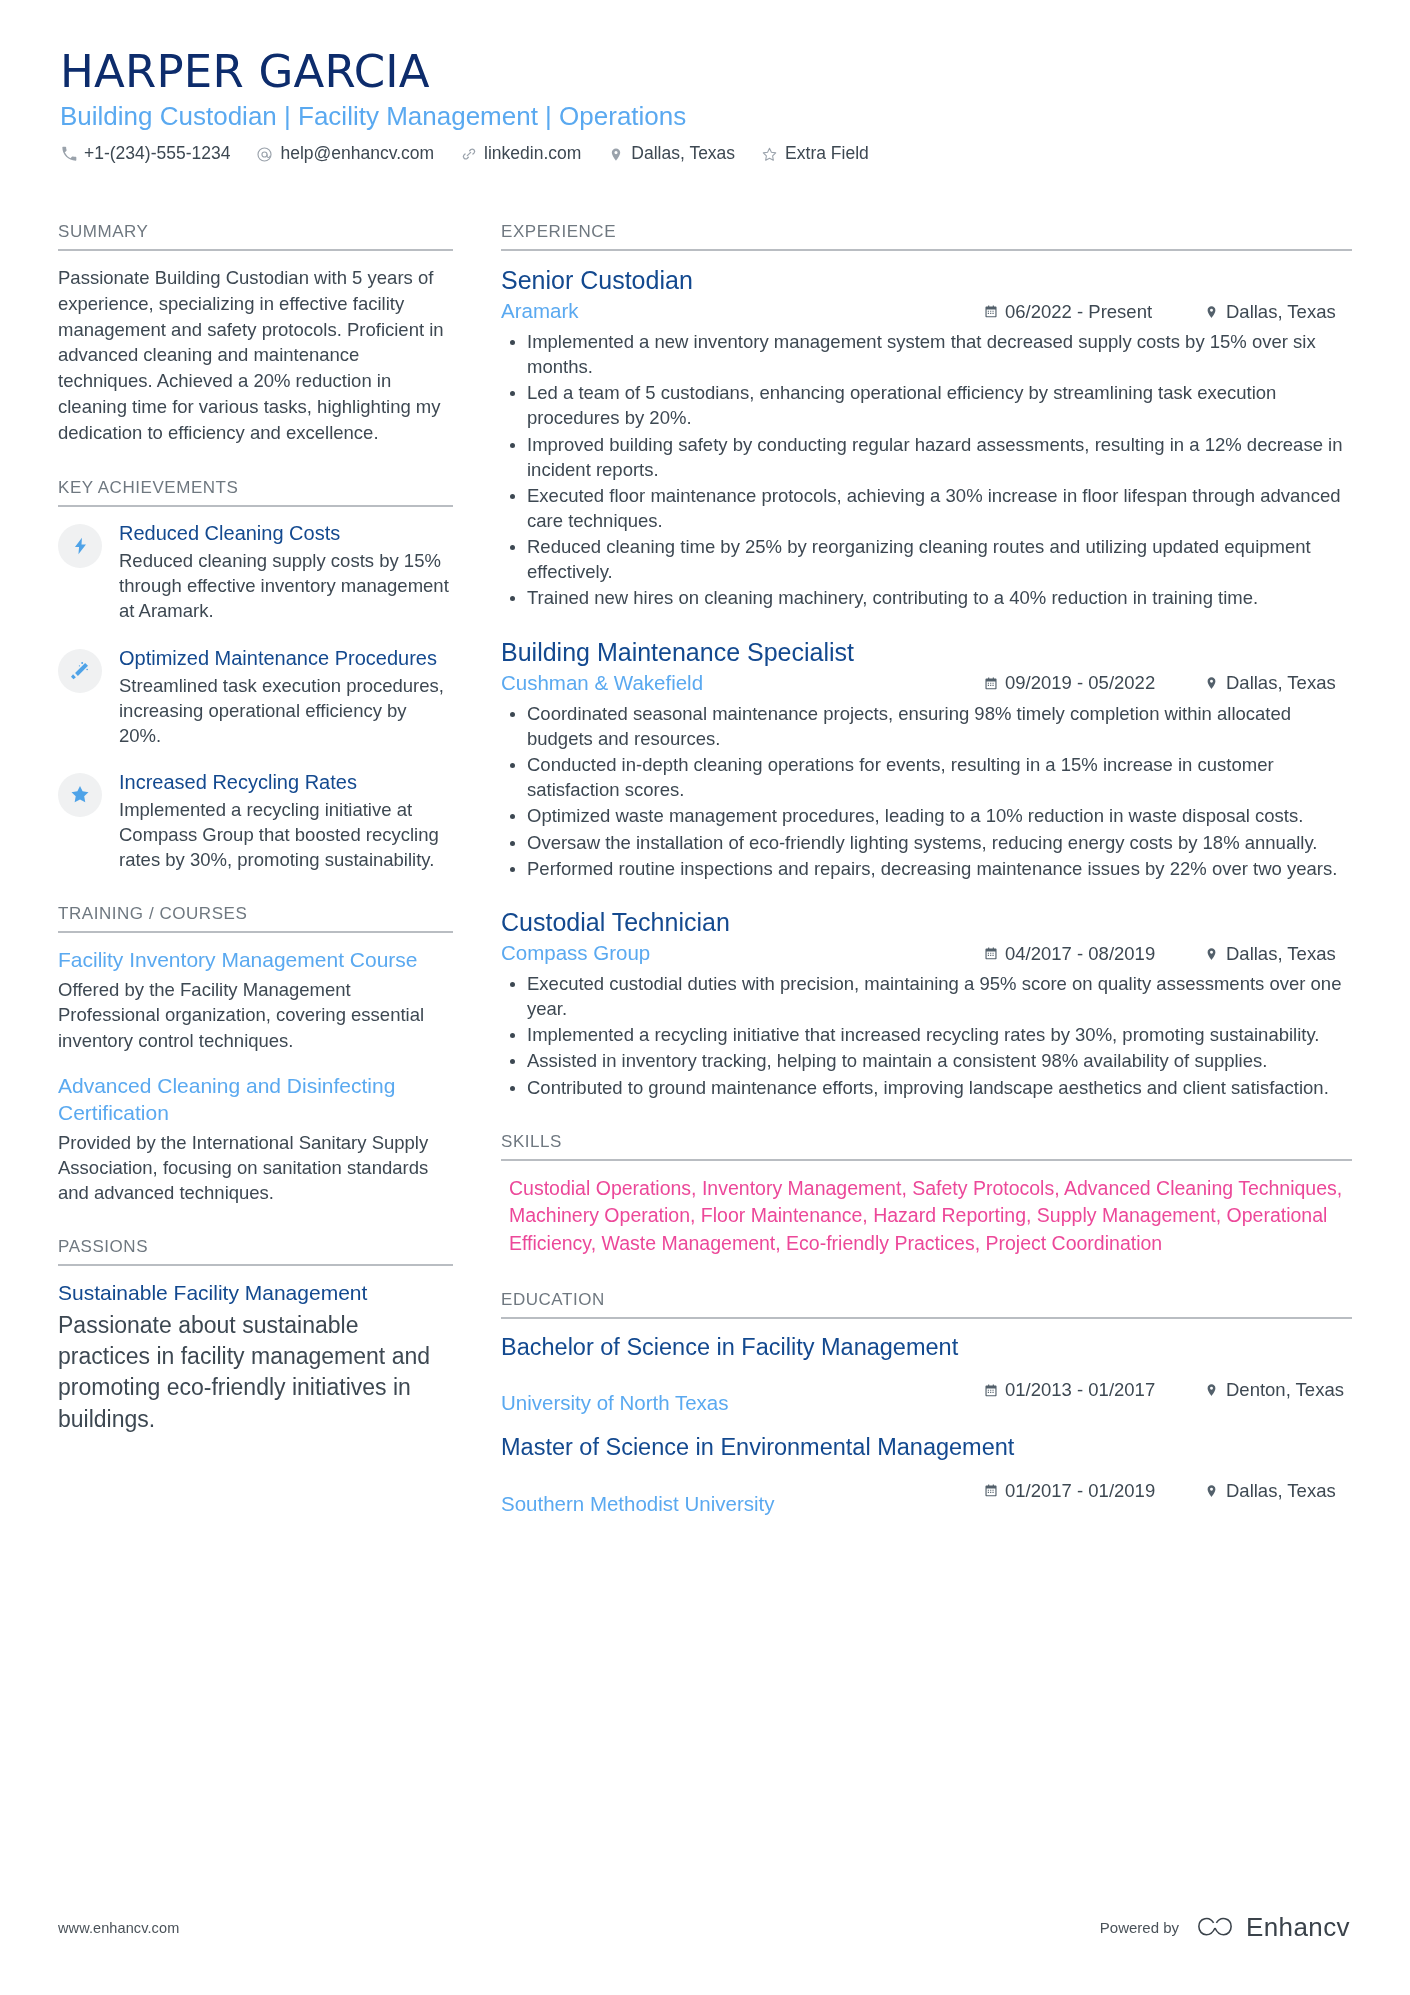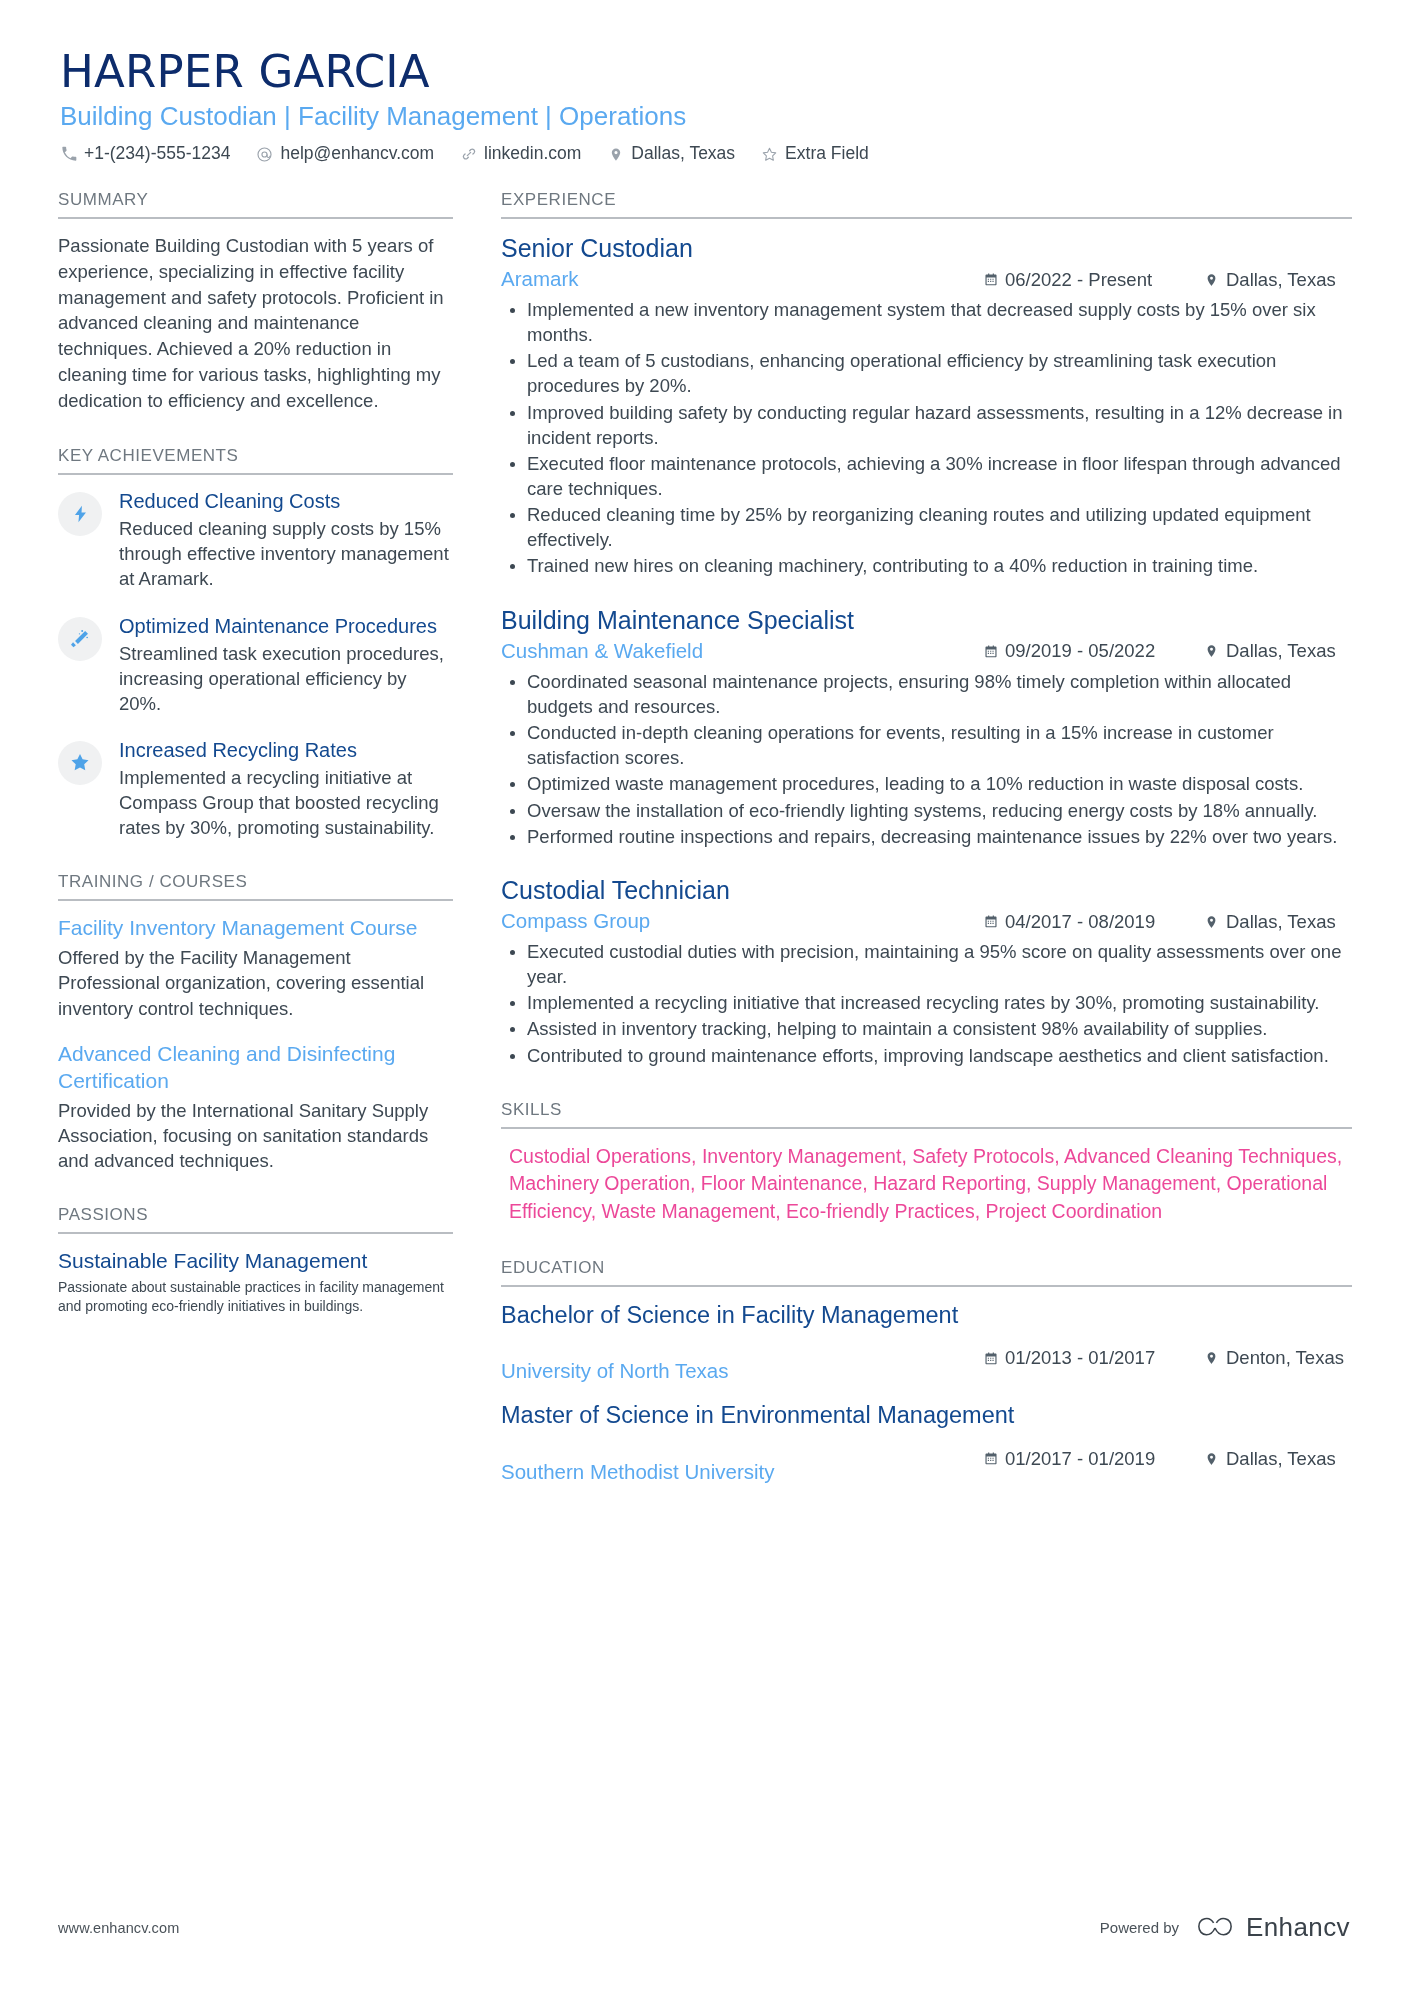--- a/index.html
+++ b/index.html
@@ -74,21 +74,21 @@
   .columns {
     display: flex;
     margin-top: 27px;
     align-items: flex-start;
   }
   .col-left { width: 395px; flex: 0 0 395px; padding-right: 0; }
   .col-gap  { width: 48px; flex: 0 0 48px; }
   .col-right { flex: 1 1 auto; min-width: 0; }
 
   
-  .sec { margin-bottom: 0; }
+  .sec { margin-bottom: 0; margin-top: 32px; }
   .sec-title {
     font-size: 17px;
     letter-spacing: 0.55px;
     color: #6f7880;
     font-weight: 400;
     text-transform: uppercase;
     padding-bottom: 7px;
     border-bottom: 2.5px solid #b9bdc2;
     margin: 0 0 14px 0;
   }
@@ -154,21 +154,21 @@
   }
 
   .passion-title {
     font-size: 21px;
     color: #13498f;
     line-height: 1.28;
     margin: 0 0 3px 0;
     font-weight: 400;
   }
   .passion-desc {
-    font-size: 14px;
+    font-size: 23px;
     line-height: 1.36;
     color: #3d4852;
     margin: 0;
   }
 
   
   .job { margin-bottom: 26px; }
   .job:last-child { margin-bottom: 0; }
   .job-title {
     font-size: 25px;

